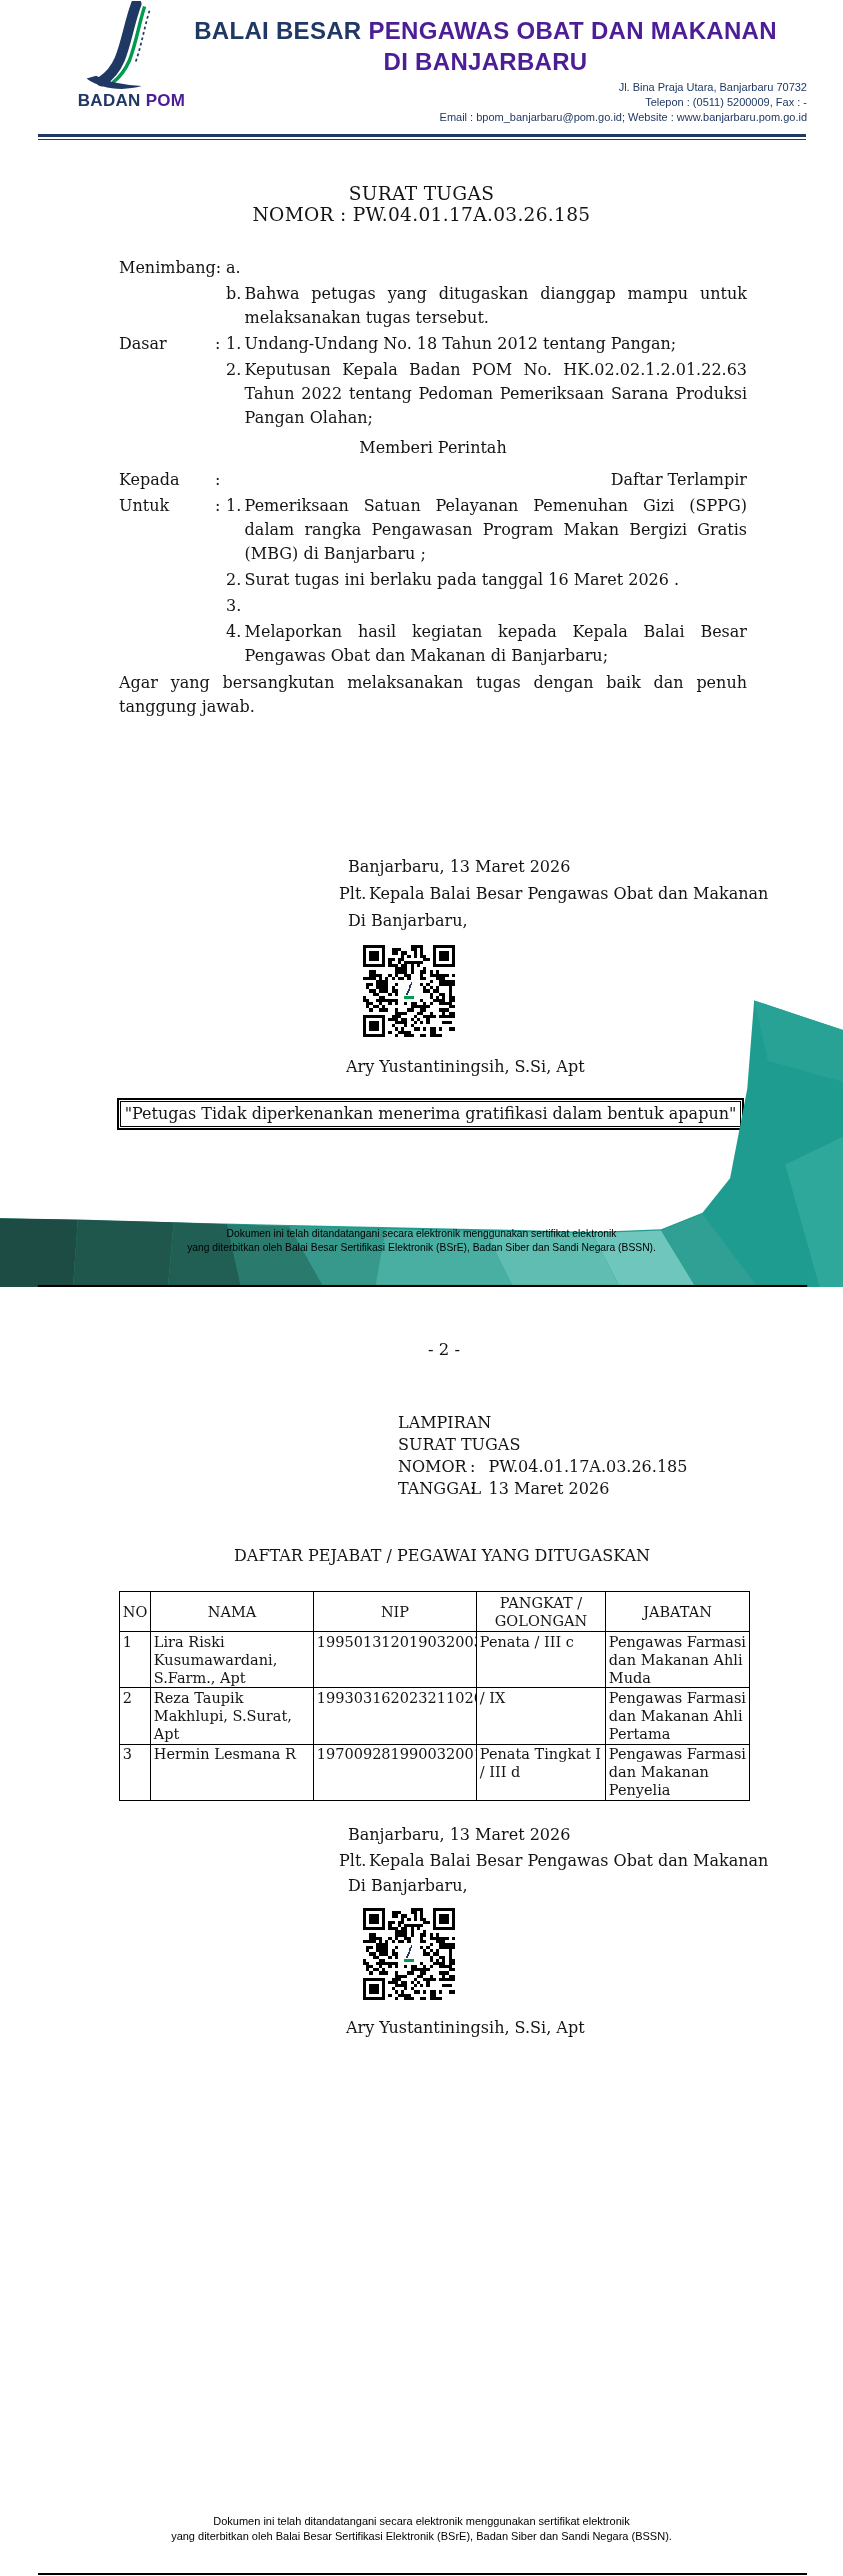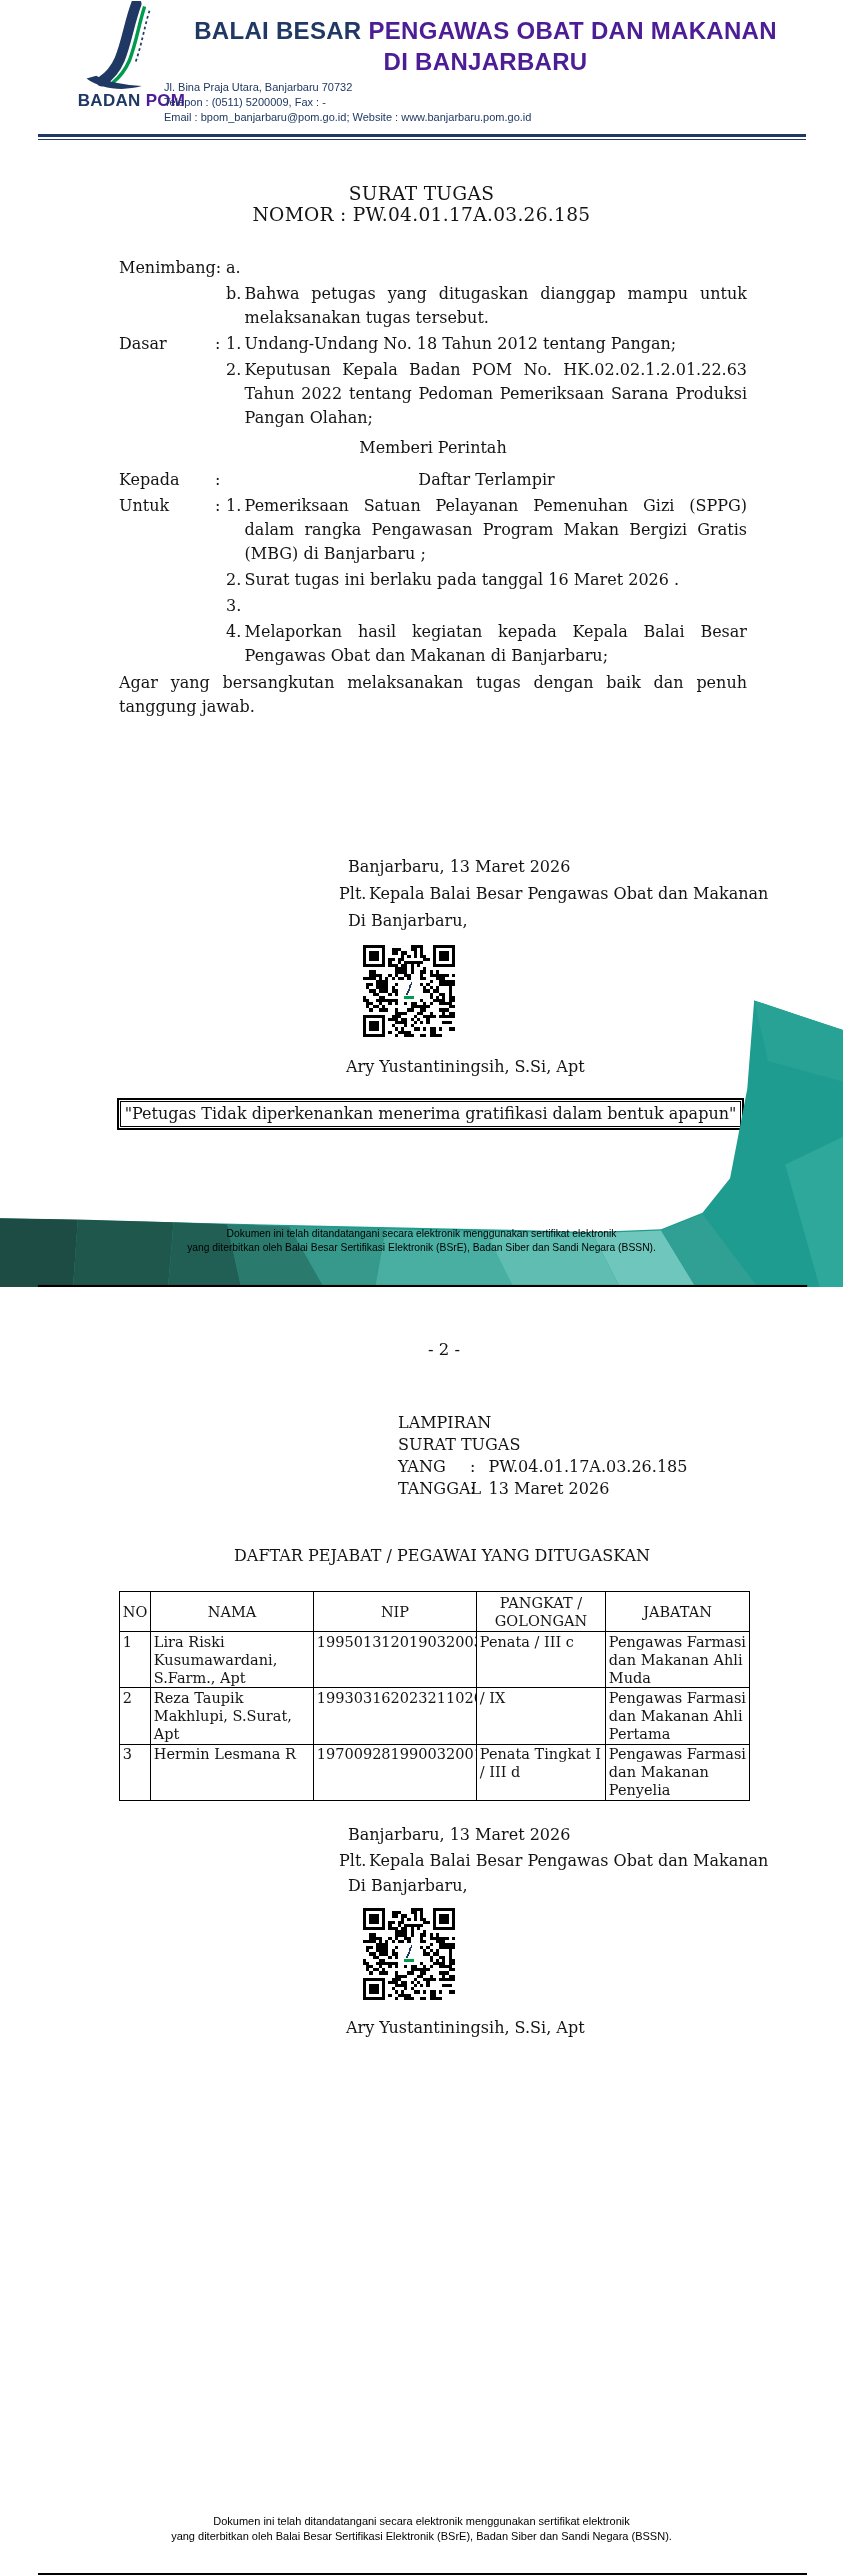--- a/index.html
+++ b/index.html
@@ -3,21 +3,21 @@
 <meta charset="utf-8">
 <style>
   html,body{margin:0;padding:0;background:#ffffff;}
   body{width:843px;height:2576px;position:relative;font-family:"DejaVu Serif",serif;color:#141414;}
   .abs{position:absolute;}
 
   
   #org-block{left:164px;top:15px;width:643px;text-align:center;line-height:31px;
              font-family:"Liberation Sans",sans-serif;font-weight:bold;font-size:24px;letter-spacing:0.3px;}
   .navy{color:#1F3864;} .green{color:#4c1d95;}
-  #address-block{left:164px;top:80px;width:643px;text-align:left;line-height:15px;
+  #address-block{left:164px;top:80px;width:643px;text-align:right;line-height:15px;
                  font-family:"Liberation Sans",sans-serif;font-size:11px;color:#1F3864;}
   .rule{left:38px;width:768px;background:#1F3864;}
   #rule-thick{top:134px;height:2.8px;}
   #rule-thin{top:139px;height:1px;}
   #logo-box{left:61px;top:1.4px;width:103px;height:114px;text-align:right;}
   #logo-text{position:absolute;left:-20.7px;top:90px;width:145px;font-family:"Liberation Sans",sans-serif;
              font-weight:bold;font-size:17px;letter-spacing:0.3px;}
 
   
   #title-block{left:0;top:183px;width:843px;text-align:center;font-size:18.6px;line-height:21.4px;letter-spacing:0.3px;}
@@ -124,21 +124,21 @@
     <div class="cln"></div>
     <div class="mk">2.</div>
     <div class="tx">Keputusan Kepala Badan POM No. HK.02.02.1.2.01.22.63 Tahun 2022 tentang Pedoman Pemeriksaan Sarana Produksi Pangan Olahan;</div>
   </div>
 
   <div class="center-line">Memberi Perintah</div>
 
   <div class="row">
     <div class="lbl">Kepada</div>
     <div class="cln">:</div>
-    <div class="tx" style="text-align:center">Daftar Terlampir</div>
+    <div class="tx" style="text-align:right">Daftar Terlampir</div>
   </div>
 
   <div class="row">
     <div class="lbl">Untuk</div>
     <div class="cln">:</div>
     <div class="mk">1.</div>
     <div class="tx">Pemeriksaan Satuan Pelayanan Pemenuhan Gizi (SPPG) dalam rangka Pengawasan Program Makan Bergizi Gratis (MBG) di Banjarbaru ;</div>
   </div>
   <div class="row">
     <div class="lbl"></div>
@@ -489,21 +489,21 @@
 <div class="abs" id="page-num">- 2 -</div>
 
 <div class="abs" id="lampiran">
   <div class="lam-row">
     <div class="lam-lbl">LAMPIRAN</div>
   </div>
   <div class="lam-row">
     <div>SURAT TUGAS</div>
   </div>
   <div class="lam-row">
-    <div class="lam-lbl">YANG</div>
+    <div class="lam-lbl">NOMOR</div>
     <div class="lam-cln">:</div>
     <div>PW.04.01.17A.03.26.185</div>
   </div>
   <div class="lam-row">
     <div class="lam-lbl">TANGGAL</div>
     <div class="lam-cln">:</div>
     <div>13 Maret 2026</div>
   </div>
 </div>
 

